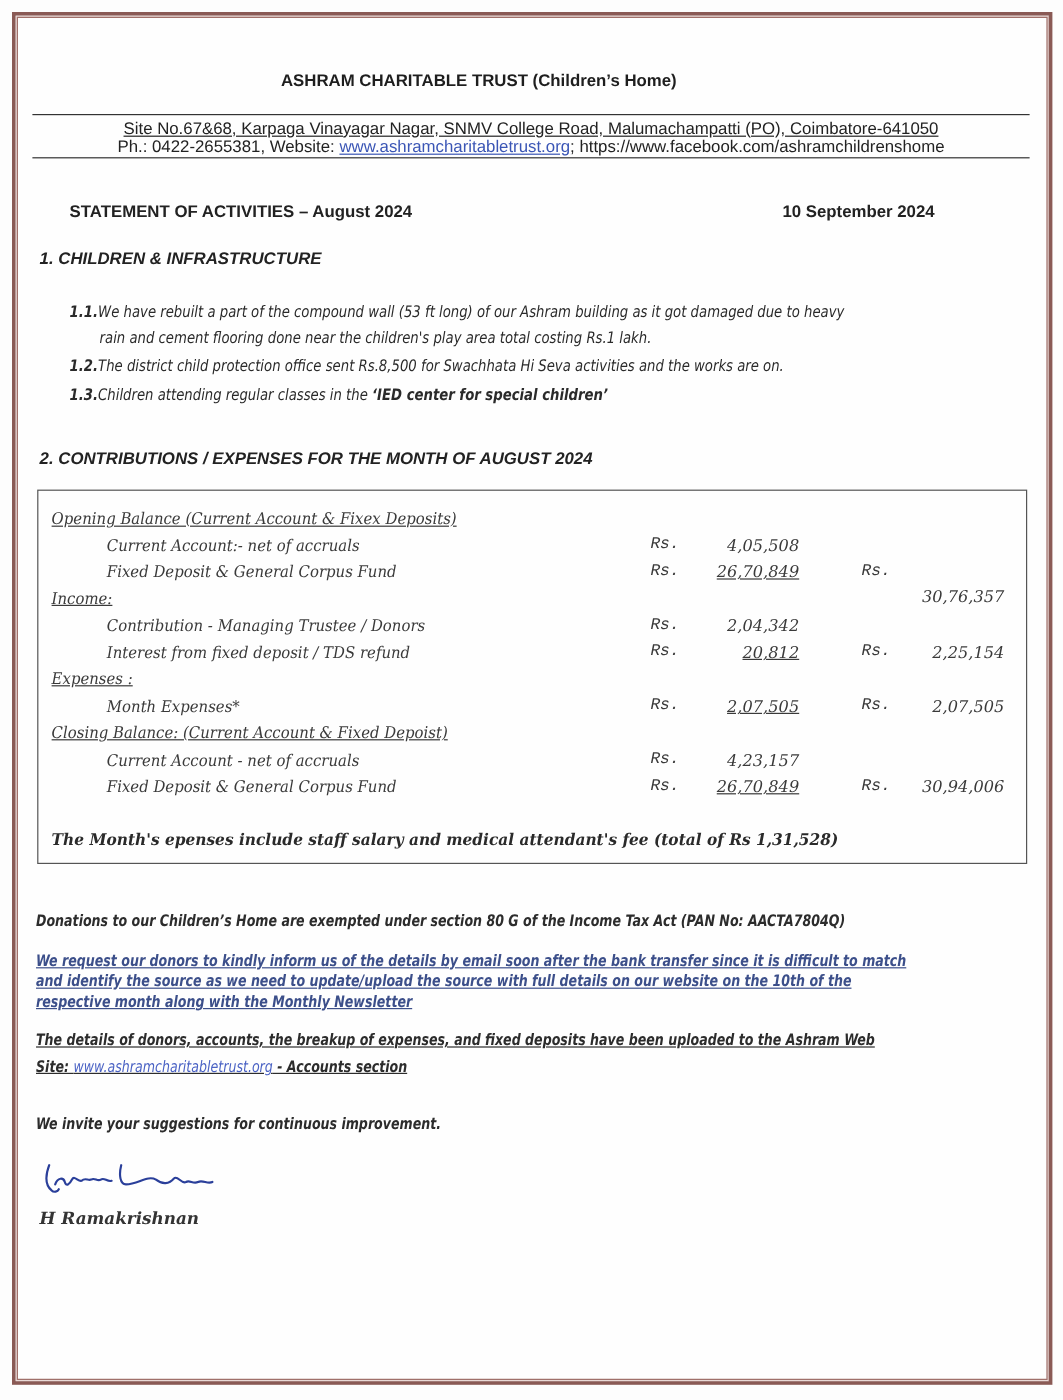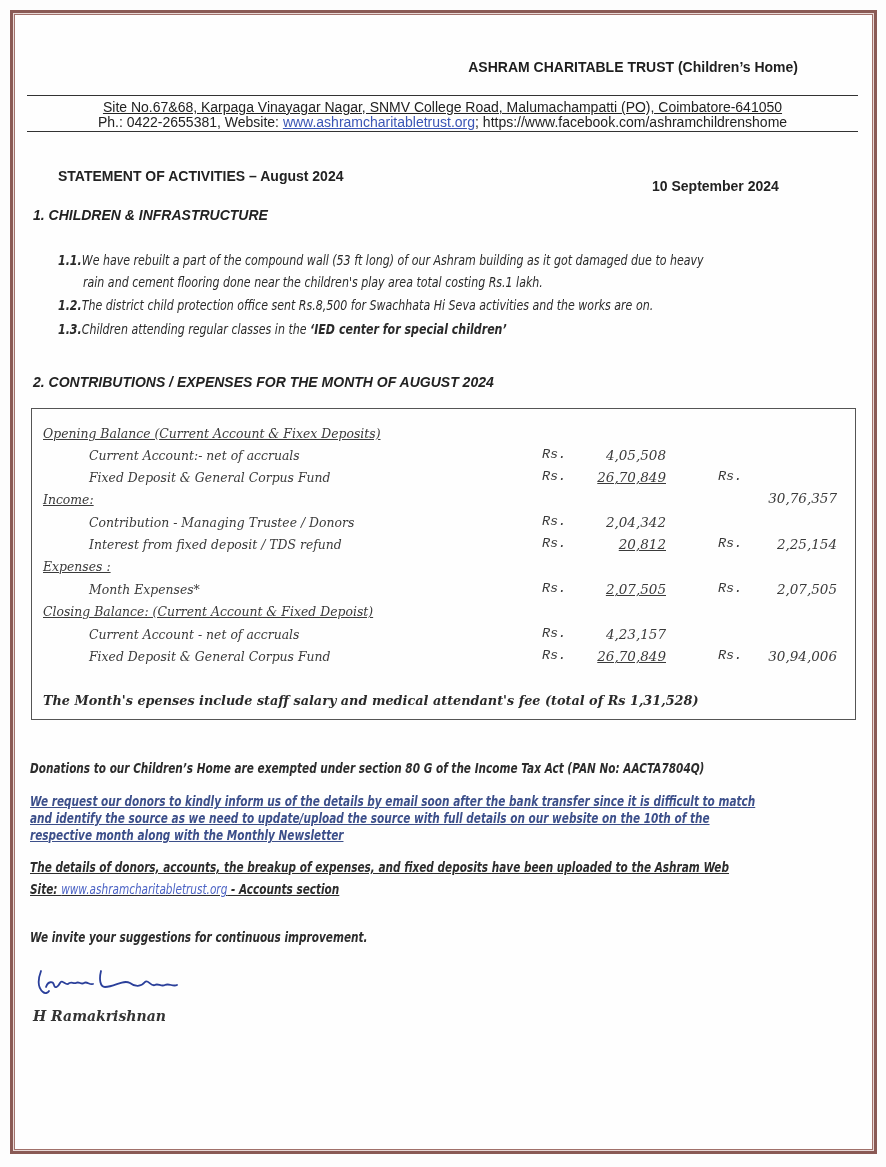--- a/index.html
+++ b/index.html
@@ -8,27 +8,27 @@
     background: #fdfdfd; color: #2b2b2b;
     font-family: "Liberation Sans", sans-serif;
   }
   .frame {
     position: absolute; left: 10px; top: 10px; width: 861px; height: 1138px;
     border: 3px solid #8a5a55;
     box-shadow: inset 0 0 0 1px #e9d9d6, inset 0 0 0 2px #a0706a;
     background: #fefefe;
   }
   .abs { position: absolute; white-space: nowrap; }
-  .org-title { left: 0; width: 798px; top: 59px; text-align: right; font-weight: bold; font-size: 14px; color: #1e1e1e; }
+  .org-title { left: 0; width: 798px; top: 59px; text-align: center; font-weight: bold; font-size: 14px; color: #1e1e1e; }
   .hr { position: absolute; left: 27px; width: 831px; height: 0; border-top: 1.5px solid #333; }
   .addr { left: 27px; width: 831px; text-align: center; font-size: 14px; color: #222; }
   .addr.u { text-decoration: underline; }
   .link { color: #3a55b5; text-decoration: underline; }
   .stmt { left: 58px; top: 168px; font-weight: bold; font-size: 14px; color: #222; text-align: center; }
-  .date { left: 652px; top: 178px; font-weight: bold; font-size: 14px; color: #222; }
+  .date { left: 652px; top: 168px; font-weight: bold; font-size: 14px; color: #222; }
   .sec { font-style: italic; font-weight: bold; font-size: 14px; color: #222; }
   .item { font-family: "DejaVu Sans", sans-serif; font-style: italic; font-size: 13.3px; color: #2a2a2a; transform: scaleX(0.83); transform-origin: left center; }
   .item b { font-style: italic; }
   .box {
     position: absolute; left: 31px; top: 408px; width: 825px; height: 312px;
     border: 1.5px solid #555; box-sizing: border-box;
   }
   .serif { font-family: "DejaVu Serif", serif; font-style: italic; font-size: 13.5px; color: #3a3a3a; transform: scaleX(0.92); transform-origin: left center; }
   .head-u { text-decoration: underline; }
   .rs { font-family: Liberation Mono, monospace; font-style: italic; font-size: 13.5px; color: #3a3a3a; }

